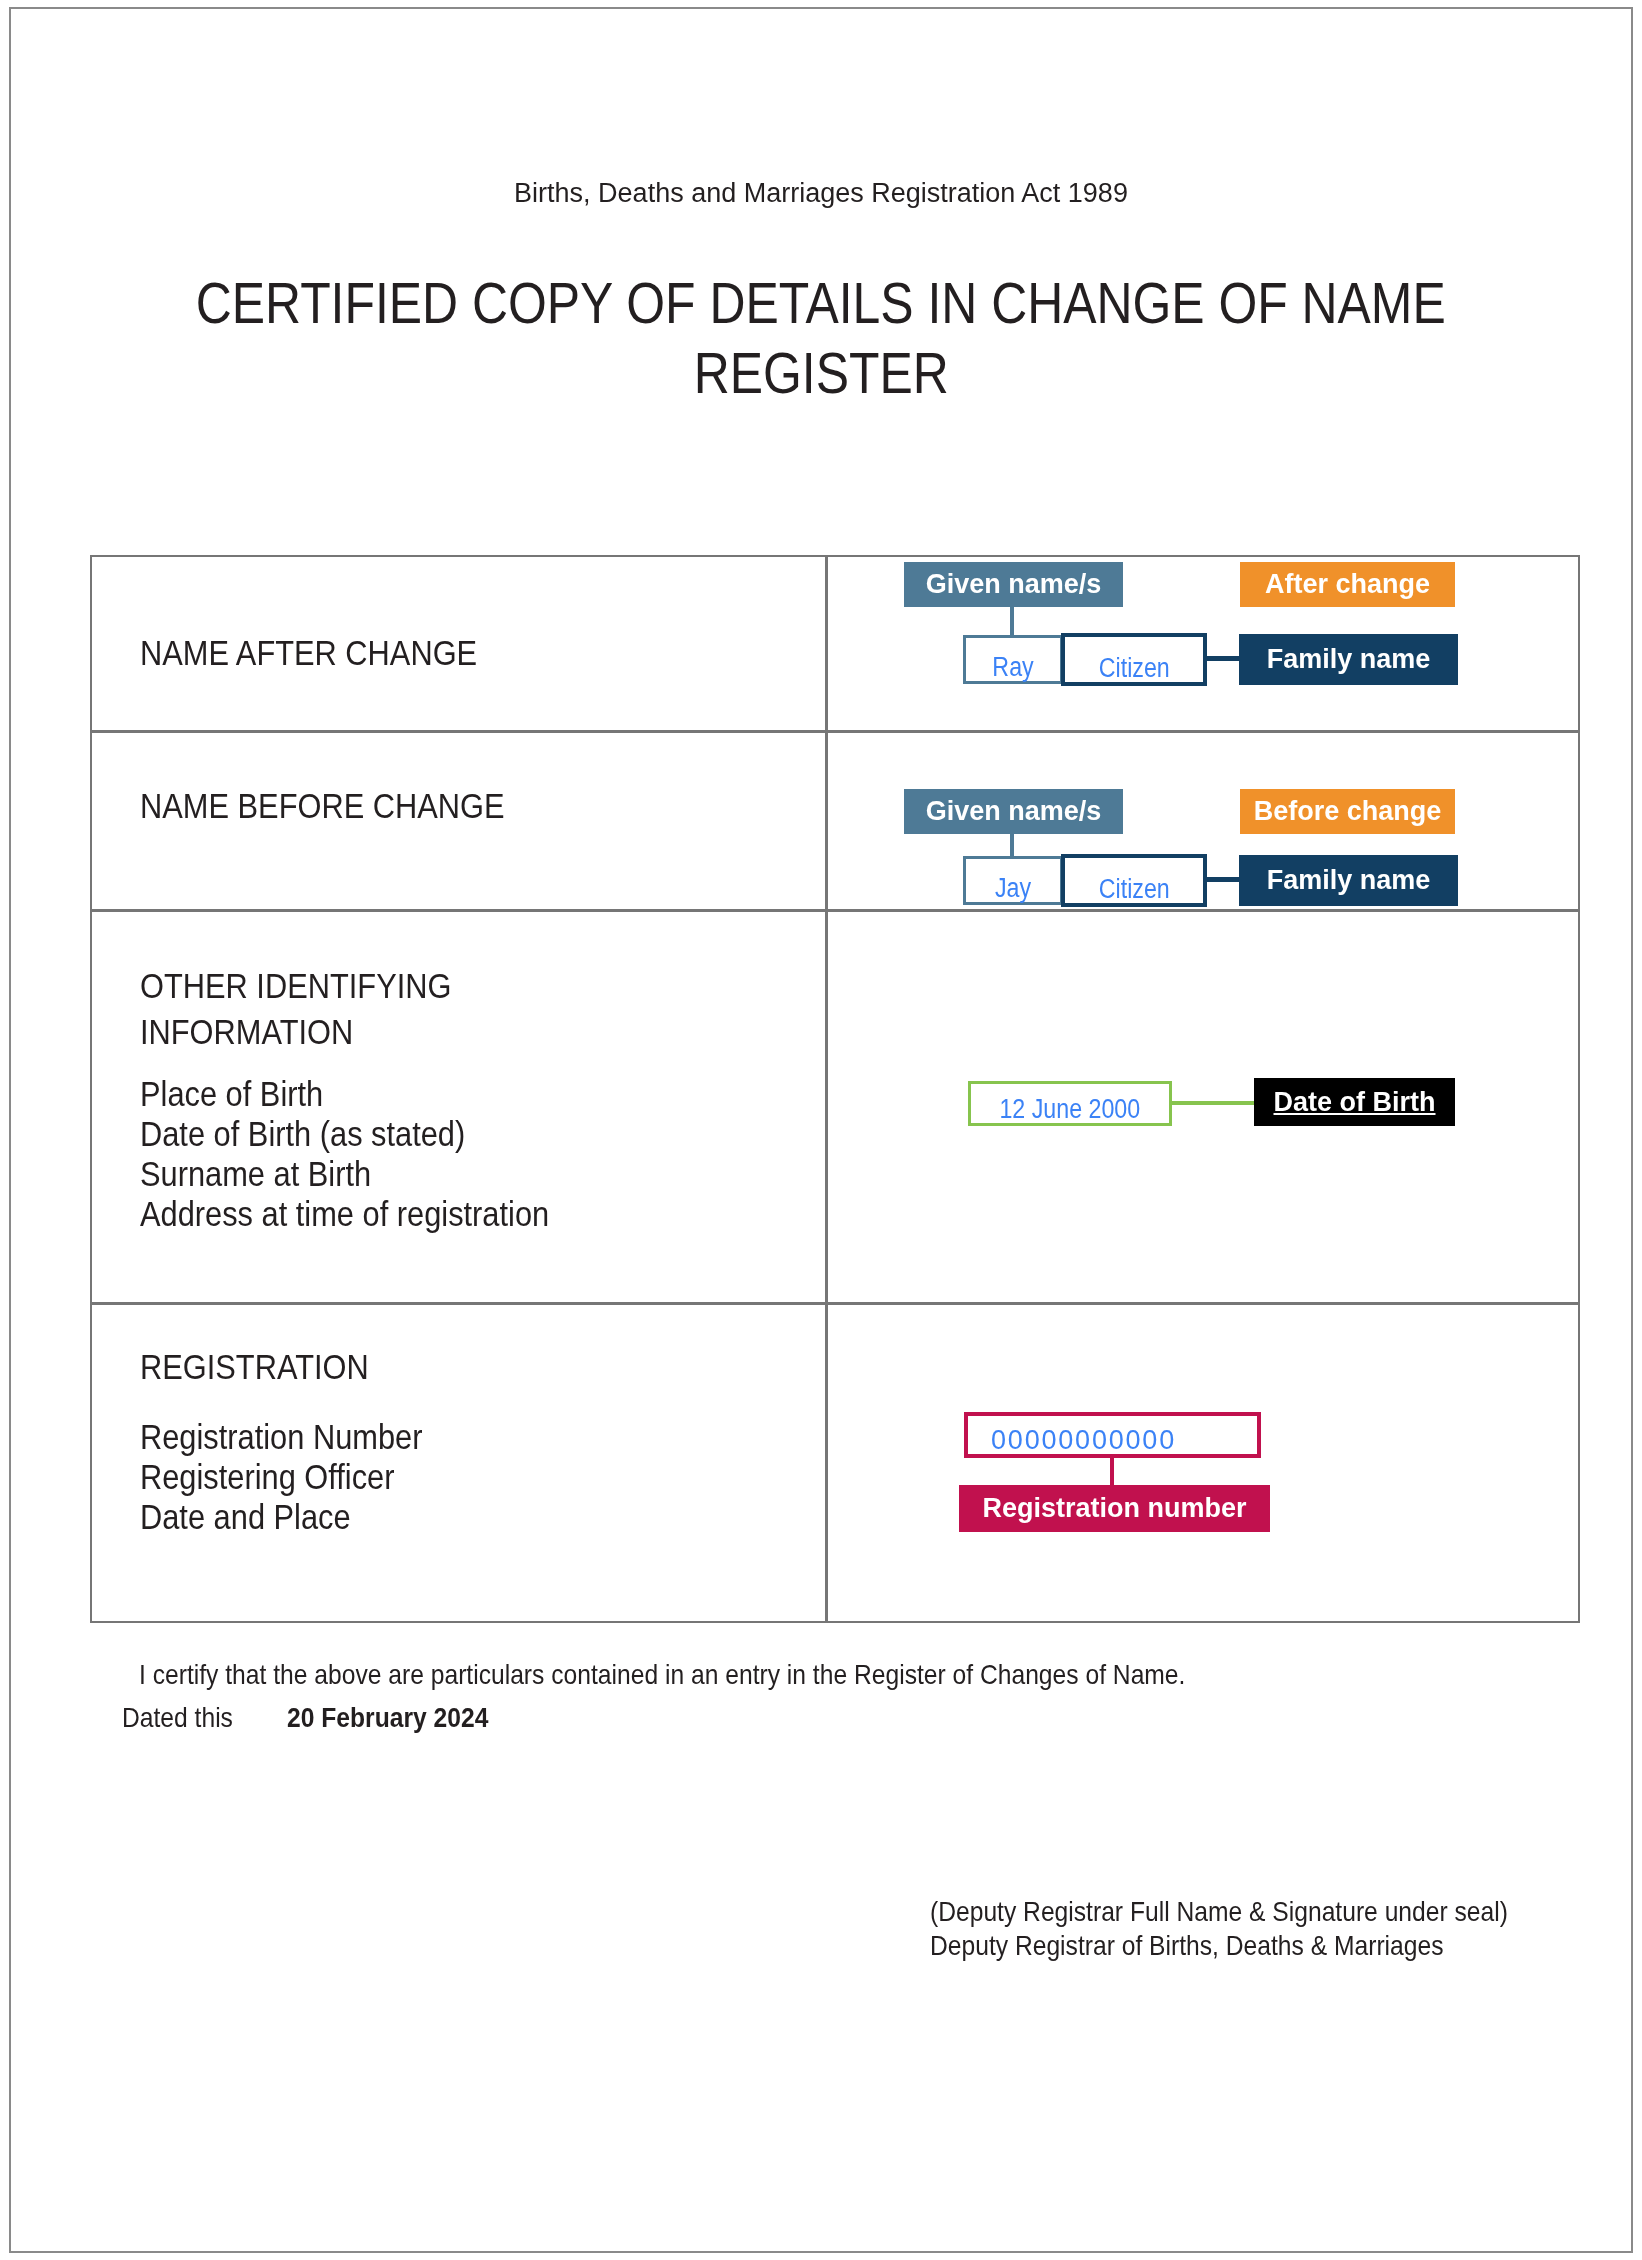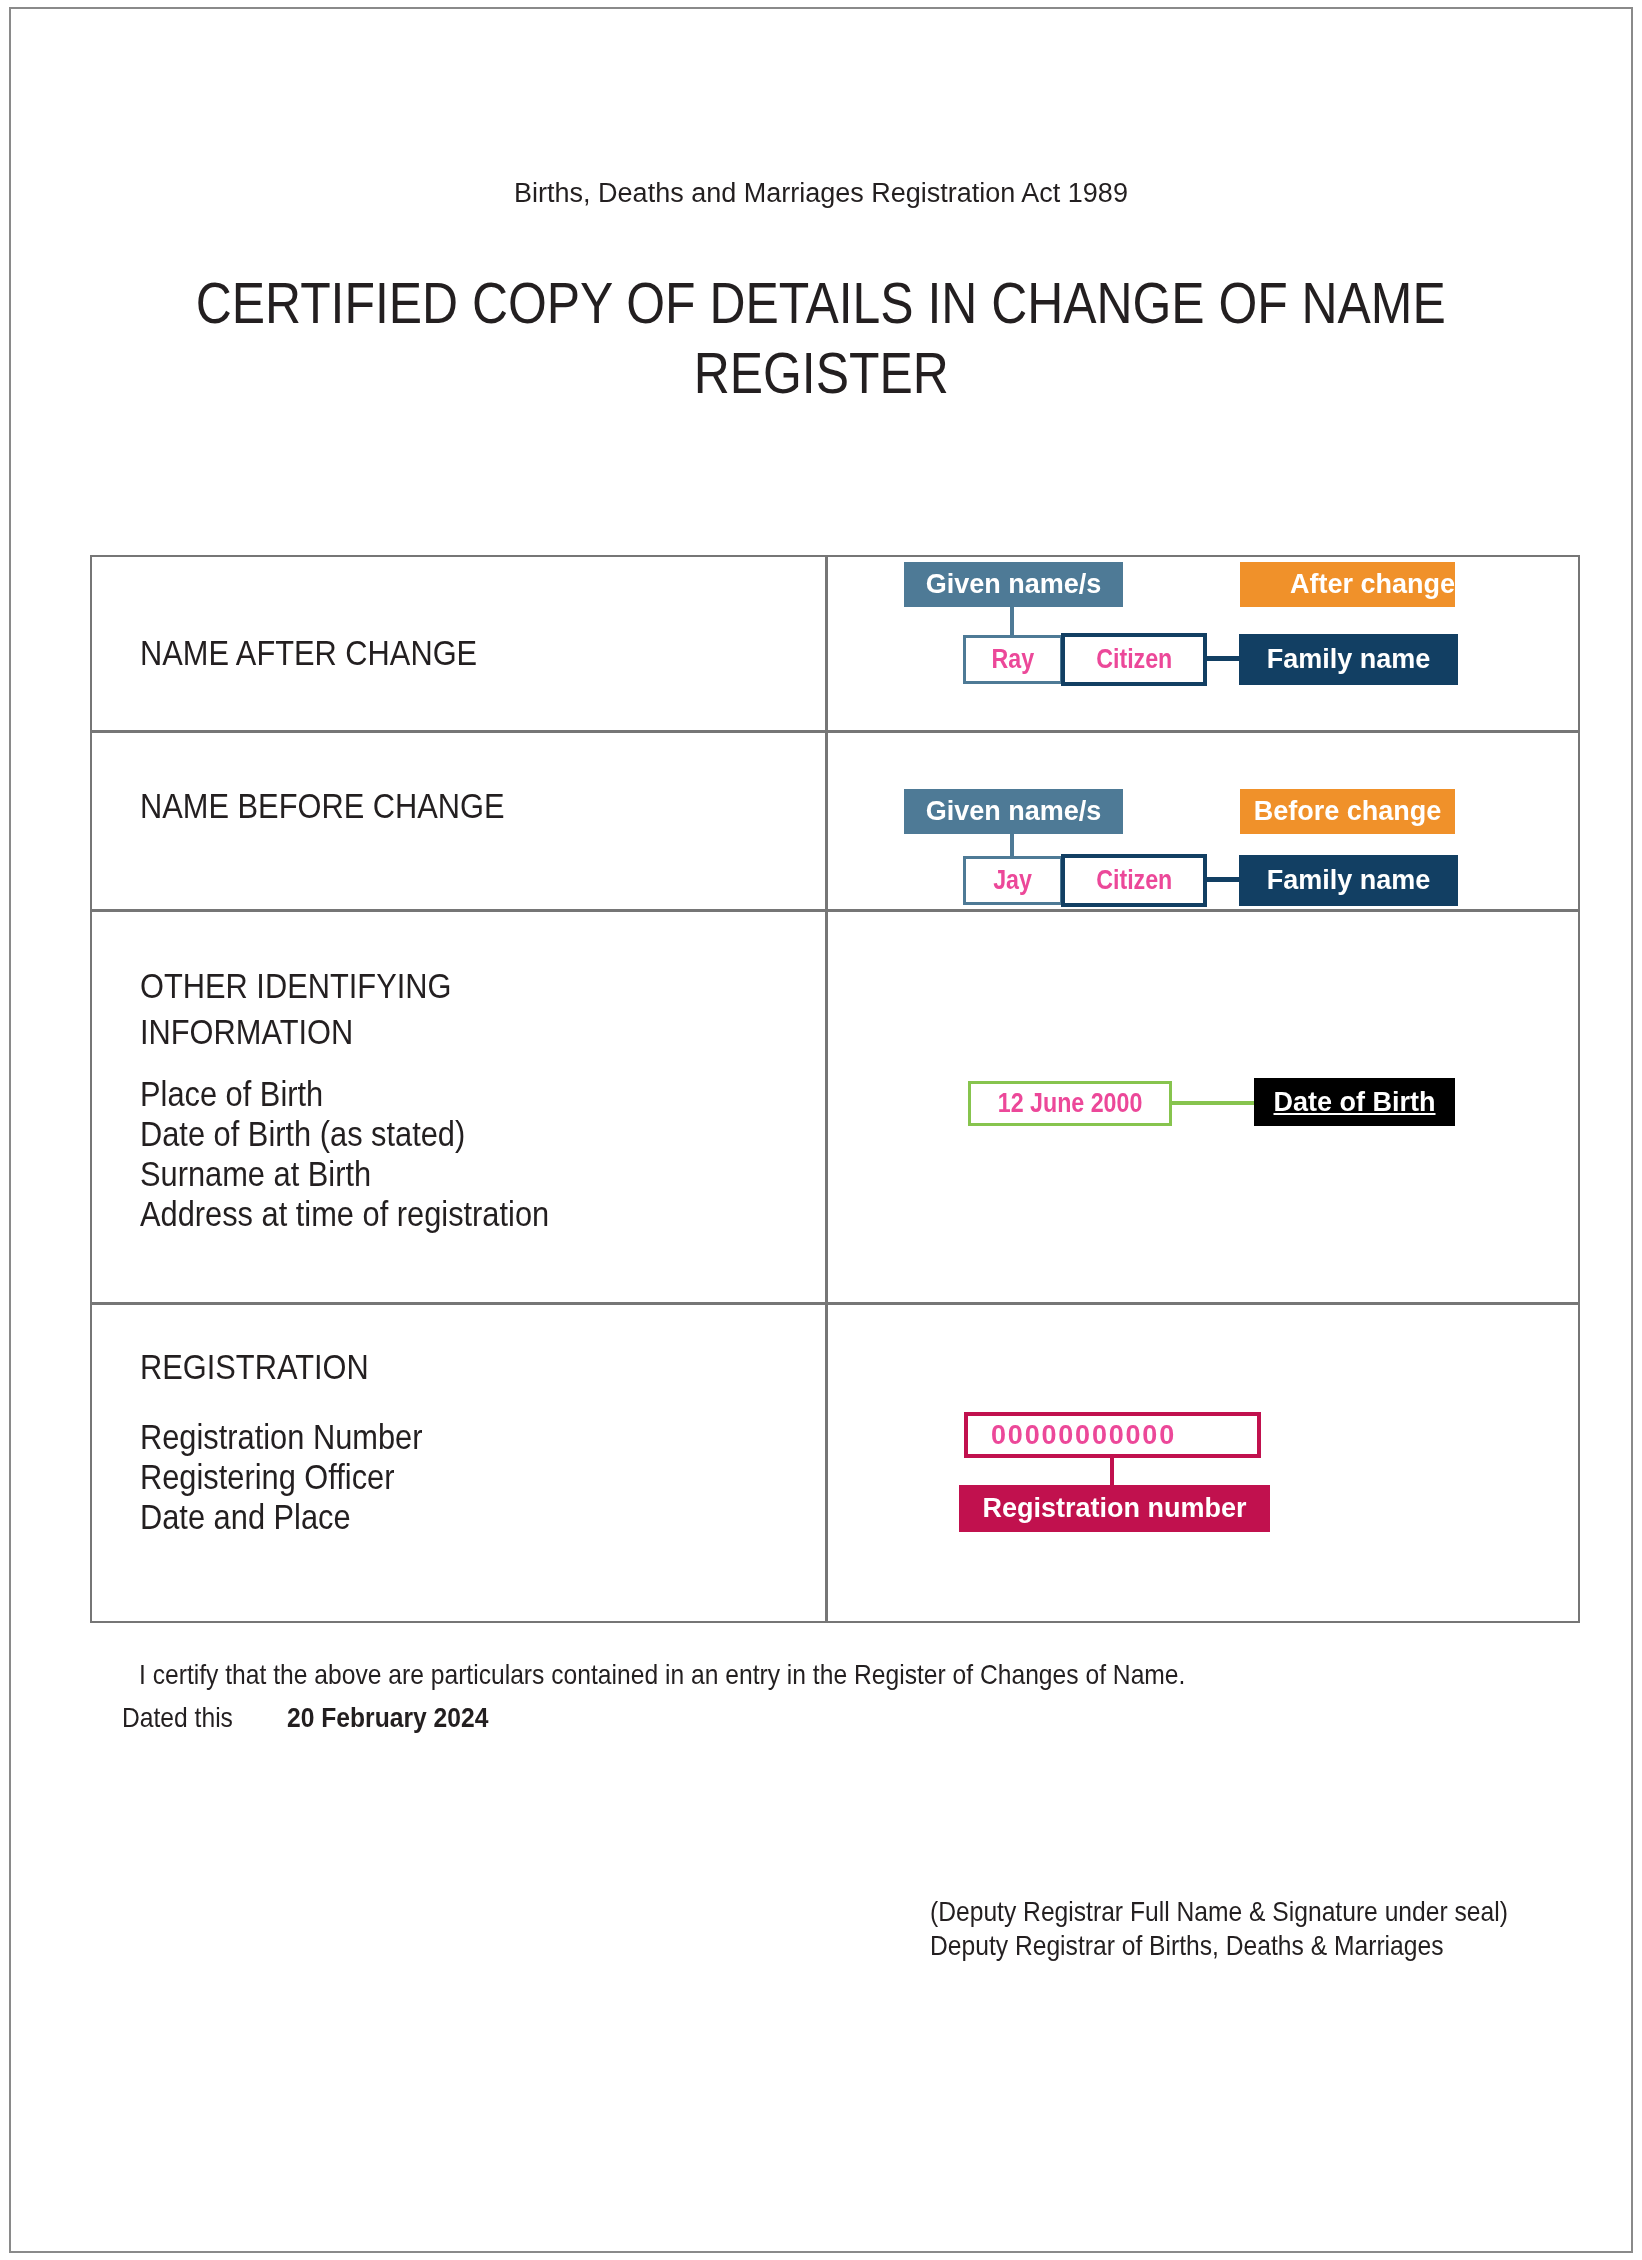--- a/index.html
+++ b/index.html
@@ -48,37 +48,37 @@
     position:absolute;display:flex;align-items:center;justify-content:center;
     color:#ffffff;font-weight:700;font-size:27px;line-height:1;box-sizing:border-box;
   }
   .chip-steel{background:#4e7a96;}
   .chip-orange{background:#f0912a;}
   .chip-navy{background:#123f63;}
   .chip-green{background:#000000;text-decoration:underline;}
   .chip-crimson{background:#c1114e;}
 
   .value-box{
-    position:absolute;display:flex;align-items:center;justify-content:center;
-    background:#ffffff;color:#ec4899;font-weight:700;font-size:27px;line-height:1;box-sizing:border-box;
+    position:absolute;display:flex;align-items:flex-end;justify-content:center;
+    background:#ffffff;color:#3b82f6;font-weight:400;font-size:27px;line-height:1;box-sizing:border-box;
   }
   .border-steel{border:3.5px solid #4e7a96;}
   .border-navy{border:4.4px solid #123f63;}
   .border-green{border:3.5px solid #87c44e;}
   .border-crimson{border:4.4px solid #c1114e;}
 
   .conn{position:absolute;}
   .conn-steel{background:#4e7a96;}
   .conn-navy{background:#123f63;}
   .conn-green{background:#87c44e;}
   .conn-crimson{background:#c1114e;}
 
   
   .r1-given{left:904px;top:562px;width:219px;height:45px;}
-  .r1-after{left:1240px;top:562px;width:215px;height:45px;justify-content:flex-end;}
+  .r1-after{left:1240px;top:562px;width:215px;height:45px;}
   .r1-vconn{left:1010px;top:607px;width:3.5px;height:29px;}
   .r1-givenbox{left:963px;top:635px;width:100px;height:49px;}
   .r1-familybox{left:1061px;top:633px;width:146px;height:53px;}
   .r1-hconn{left:1205px;top:656px;width:36px;height:5.3px;}
   .r1-family{left:1239px;top:634px;width:219px;height:51px;}
 
   
   .r2-given{left:904px;top:789px;width:219px;height:45px;}
   .r2-before{left:1240px;top:789px;width:215px;height:45px;}
   .r2-vconn{left:1010px;top:834px;width:3.5px;height:23px;}

